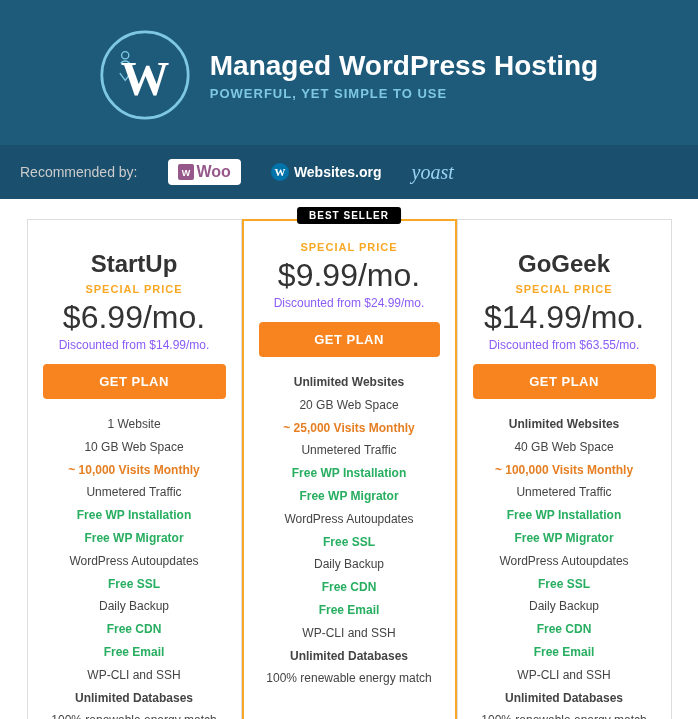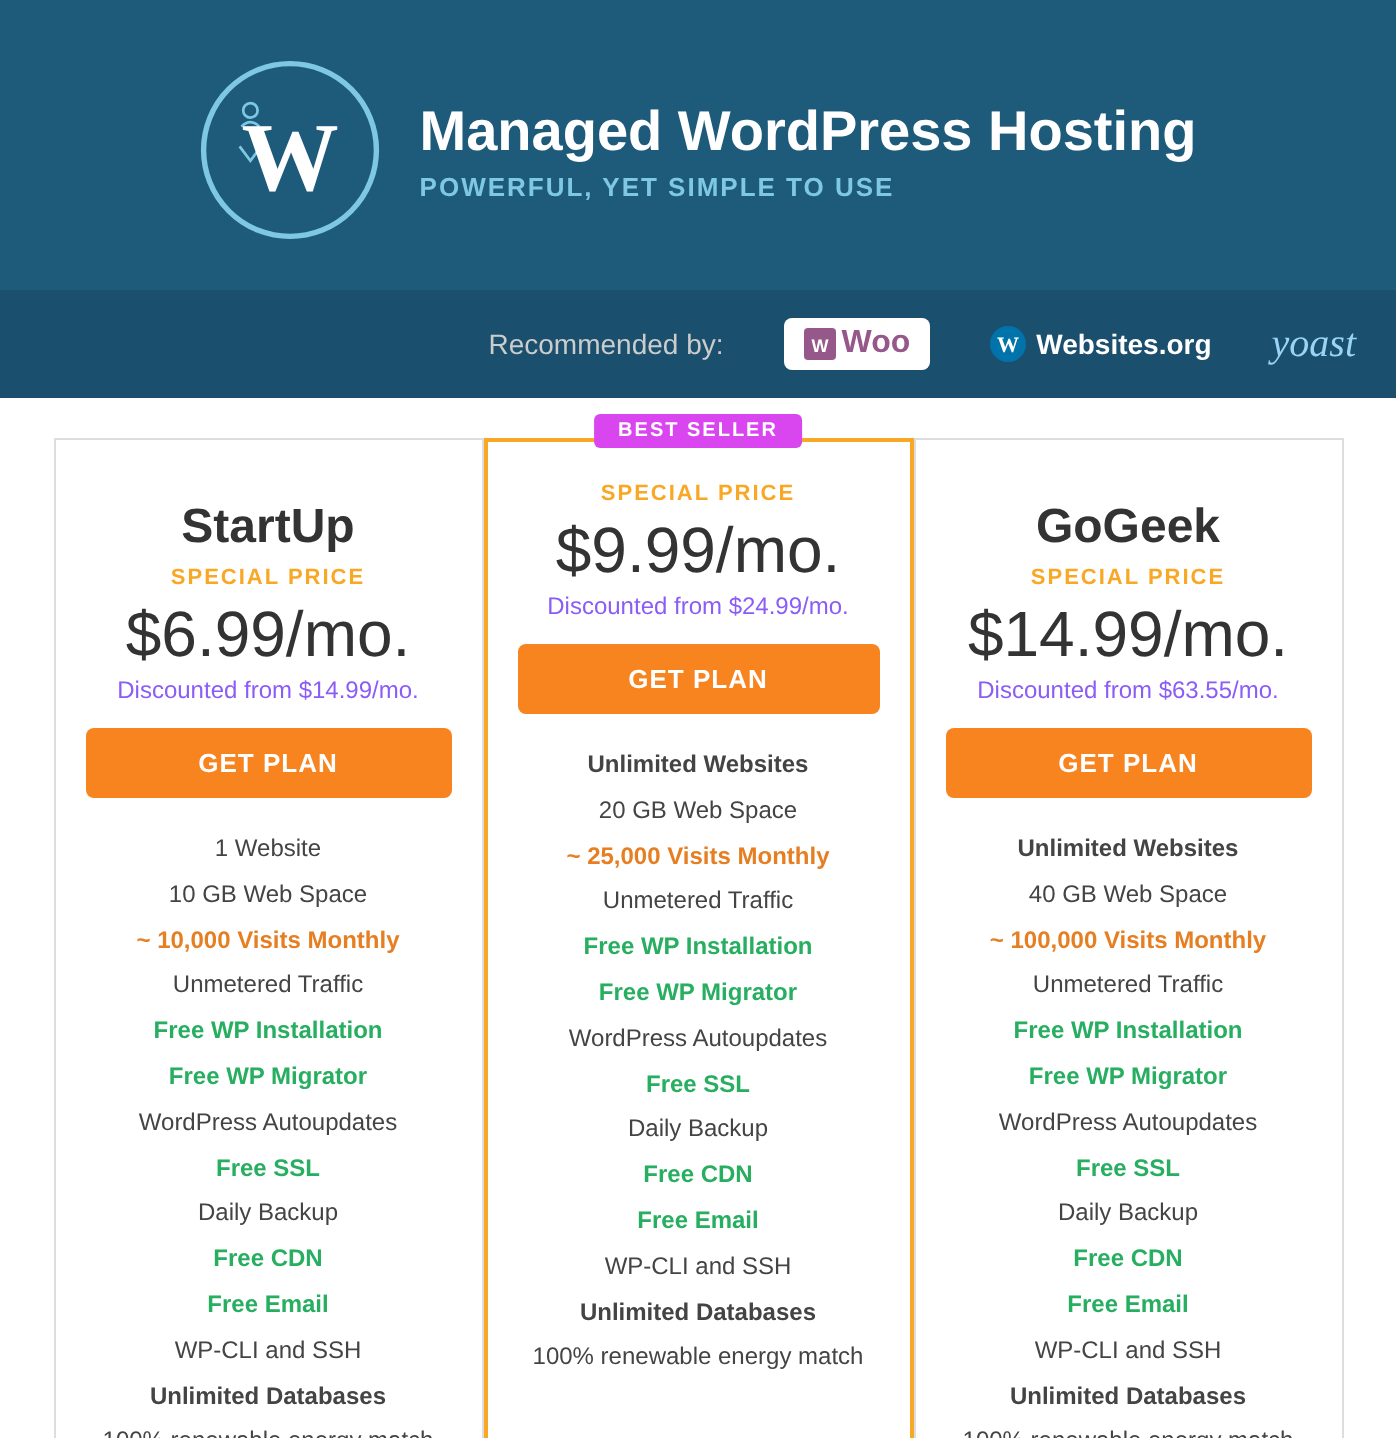--- a/index.html
+++ b/index.html
@@ -22,21 +22,21 @@
     .header-text { color: white; }
     .header-text h1 { font-size: 28px; font-weight: bold; }
     .header-text p { font-size: 13px; font-weight: bold; color: #7ec8e3; letter-spacing: 1px; margin-top: 4px; }
 
     
     .recommended-bar {
       background: #1a4f6e;
       padding: 14px 20px;
       display: flex;
       align-items: center;
-      justify-content: flex-end;
+      justify-content: flex-start;
       gap: 30px;
     }
     .recommended-label { color: #ccc; font-size: 14px; }
     .brand-woo {
       background: white;
       border-radius: 4px;
       padding: 4px 10px;
       font-weight: bold;
       font-size: 16px;
       color: #96588a;
@@ -71,21 +71,21 @@
     .plan-card.featured {
       border-color: #f9a825;
       border-width: 2px;
     }
 
     .best-seller-badge {
       position: absolute;
       top: -14px;
       left: 50%;
       transform: translateX(-50%);
-      background: #d946ef;
+      background: #000000;
       color: white;
       font-size: 10px;
       font-weight: bold;
       padding: 3px 12px;
       border-radius: 3px;
       white-space: nowrap;
       letter-spacing: 1px;
     }
 
     .plan-name { font-size: 24px; font-weight: bold; color: #333; margin-top: 10px; margin-bottom: 5px; }

